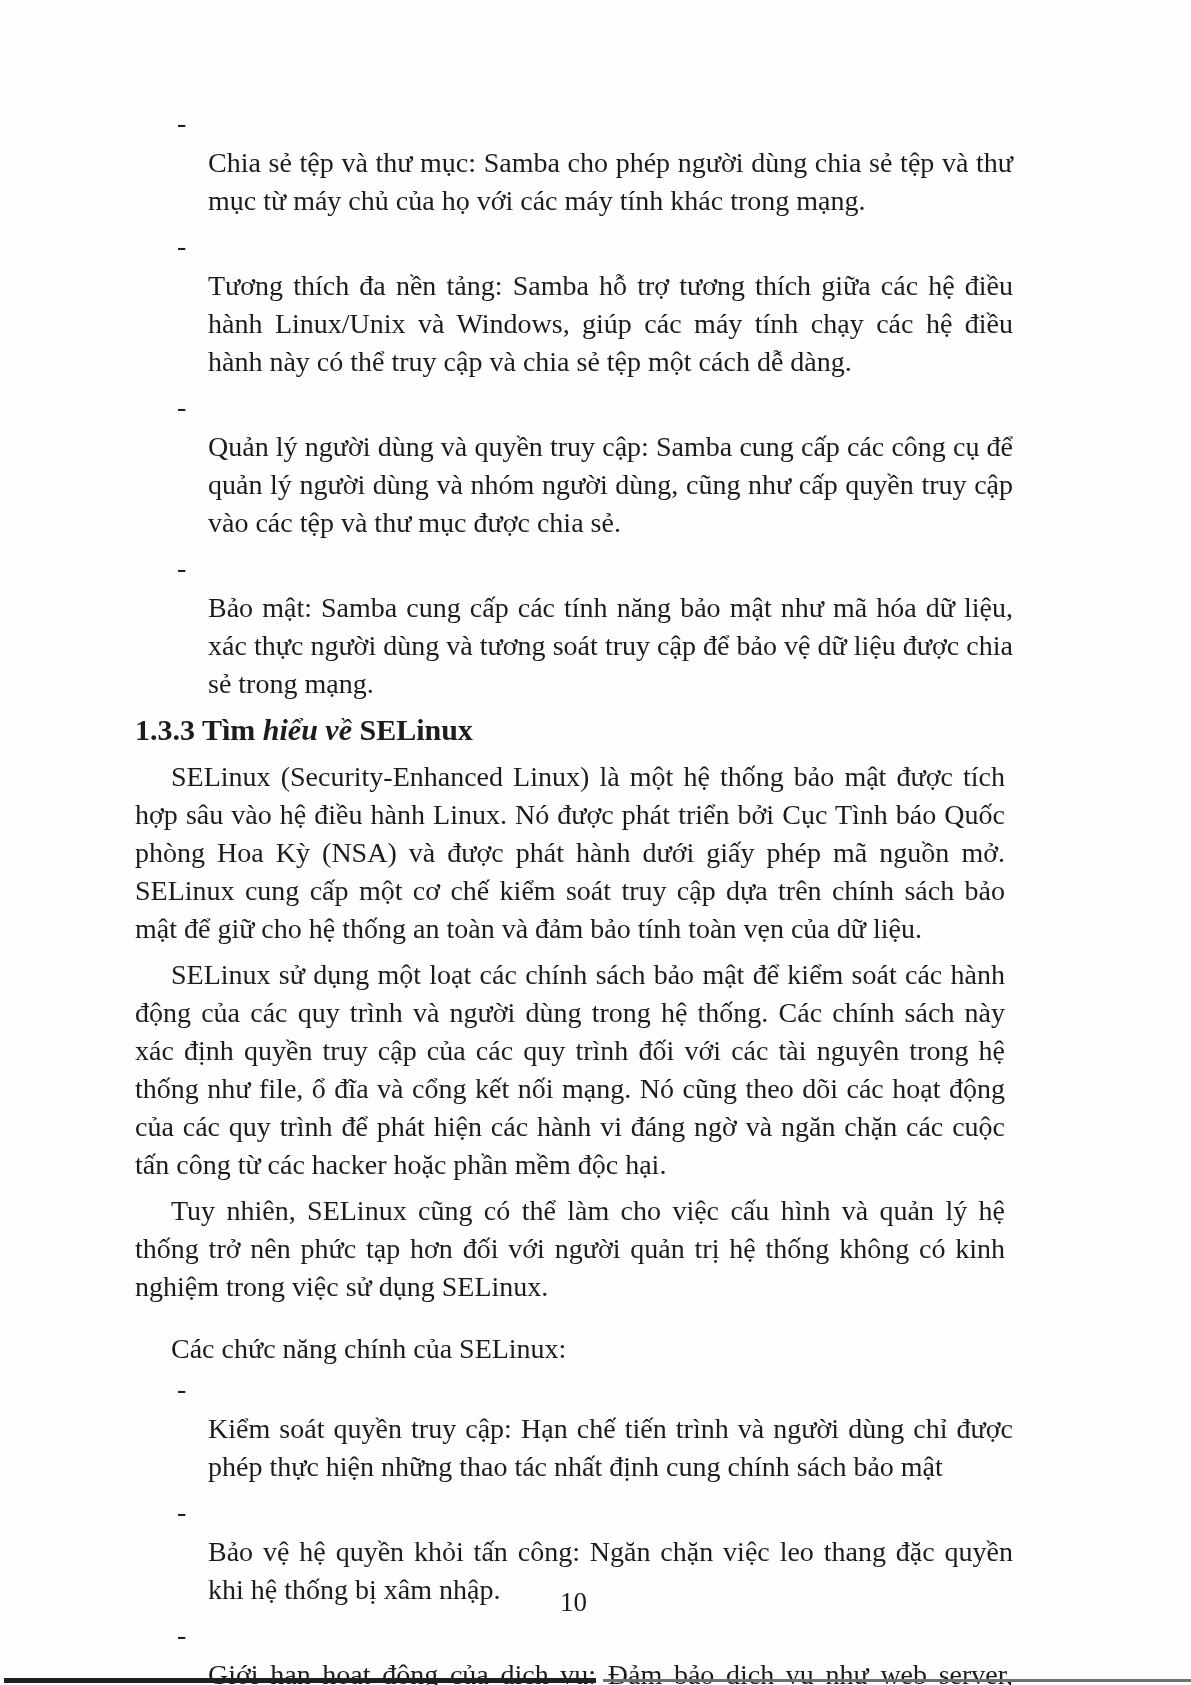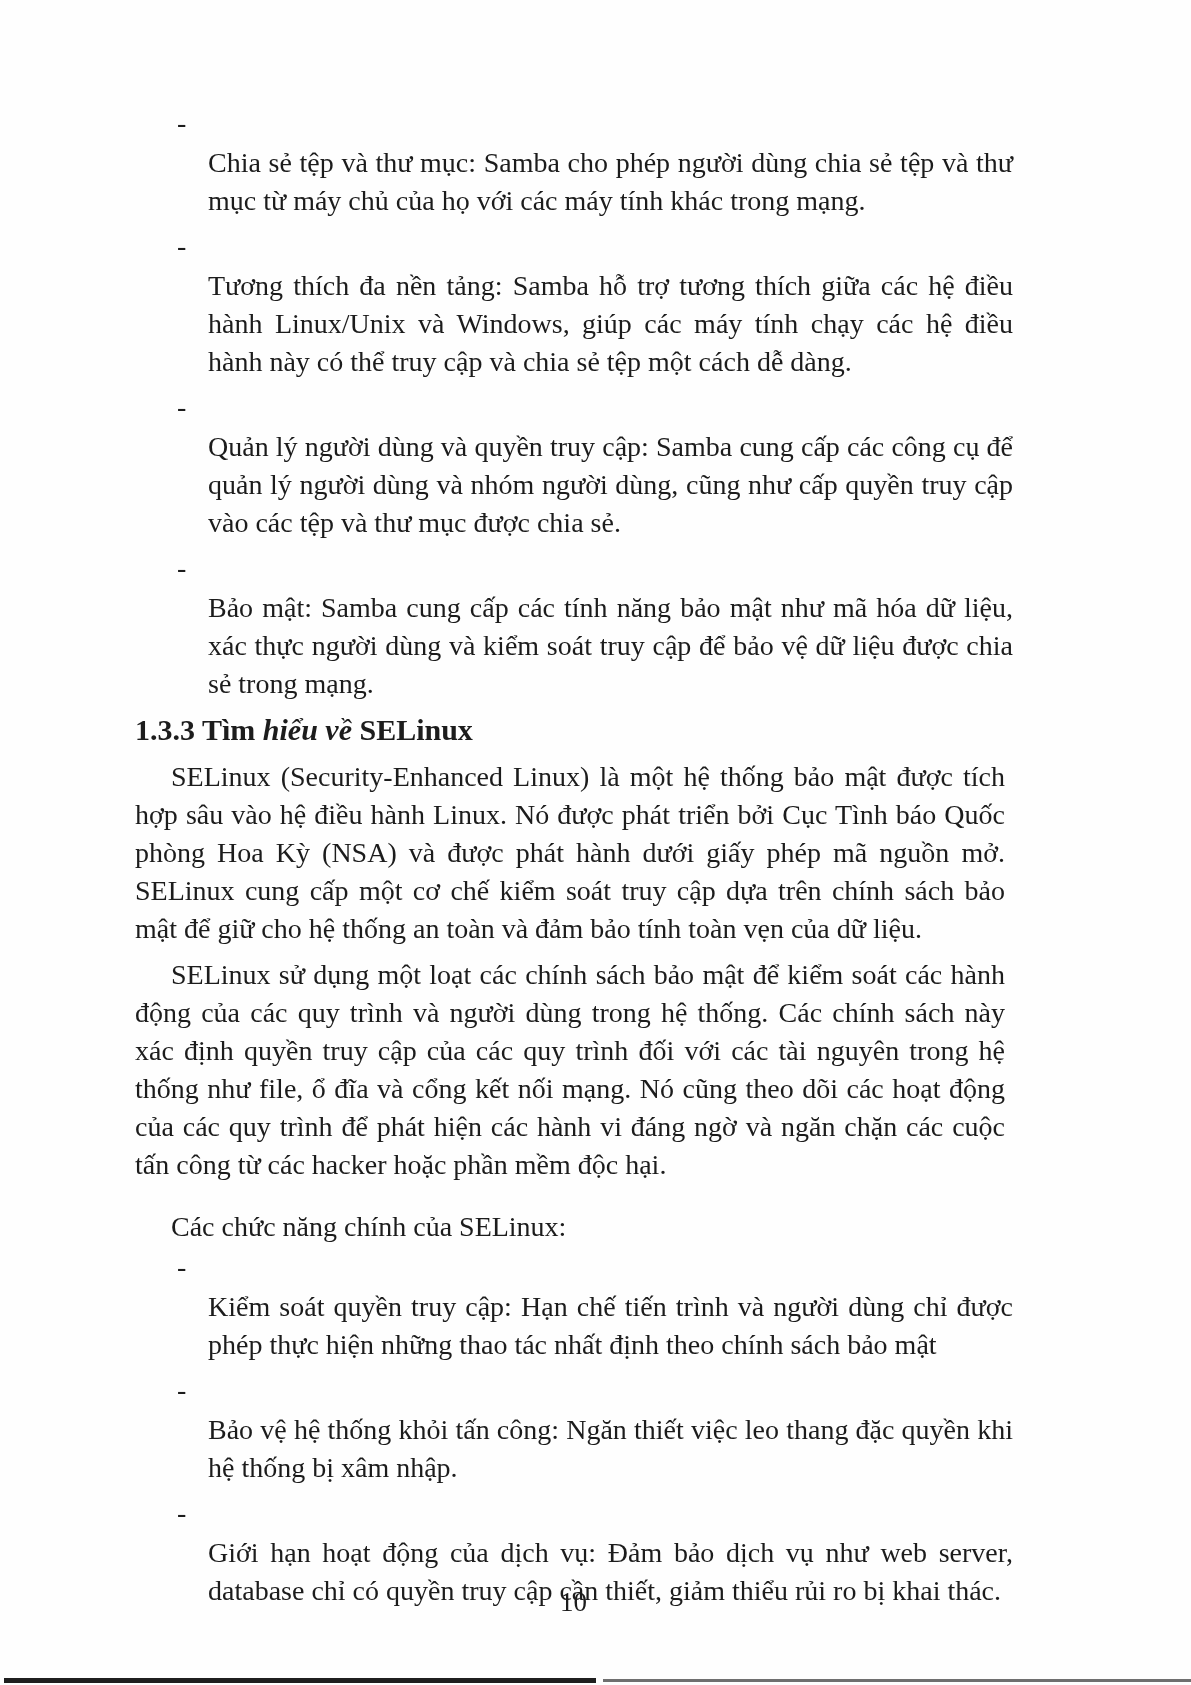--- a/index.html
+++ b/index.html
@@ -107,39 +107,40 @@
       <li>
         <span class="dash">-</span>
         <span class="btext">Tương thích đa nền tảng: Samba hỗ trợ tương thích giữa các hệ điều hành Linux/Unix và Windows, giúp các máy tính chạy các hệ điều hành này có thể truy cập và chia sẻ tệp một cách dễ dàng.</span>
       </li>
       <li>
         <span class="dash">-</span>
         <span class="btext">Quản lý người dùng và quyền truy cập: Samba cung cấp các công cụ để quản lý người dùng và nhóm người dùng, cũng như cấp quyền truy cập vào các tệp và thư mục được chia sẻ.</span>
       </li>
       <li>
         <span class="dash">-</span>
-        <span class="btext">Bảo mật: Samba cung cấp các tính năng bảo mật như mã hóa dữ liệu, xác thực người dùng và kiểm soát truy cập để bảo vệ dữ liệu được chia sẻ trong mạng.</span>
+        <span class="btext">Bảo mật: Samba cung cấp các tính năng bảo mật như mã hóa dữ liệu, xác thực người dùng và tương soát truy cập để bảo vệ dữ liệu được chia sẻ trong mạng.</span>
       </li>
     </ul>
 
     <h3 class="heading"><span>1.3.3 Tìm </span><em>hiểu về</em><span> SELinux</span></h3>
 
     <p class="para">SELinux (Security-Enhanced Linux) là một hệ thống bảo mật được tích hợp sâu vào hệ điều hành Linux. Nó được phát triển bởi Cục Tình báo Quốc phòng Hoa Kỳ (NSA) và được phát hành dưới giấy phép mã nguồn mở. SELinux cung cấp một cơ chế kiểm soát truy cập dựa trên chính sách bảo mật để giữ cho hệ thống an toàn và đảm bảo tính toàn vẹn của dữ liệu.</p>
     <p class="para">SELinux sử dụng một loạt các chính sách bảo mật để kiểm soát các hành động của các quy trình và người dùng trong hệ thống. Các chính sách này xác định quyền truy cập của các quy trình đối với các tài nguyên trong hệ thống như file, ổ đĩa và cổng kết nối mạng. Nó cũng theo dõi các hoạt động của các quy trình để phát hiện các hành vi đáng ngờ và ngăn chặn các cuộc tấn công từ các hacker hoặc phần mềm độc hại.</p>
+    <p class="para">Tuy nhiên, SELinux cũng có thể làm cho việc cấu hình và quản lý hệ thống trở nên phức tạp hơn đối với người quản trị hệ thống không có kinh nghiệm trong việc sử dụng SELinux.</p>
 
     <p class="intro">Các chức năng chính của SELinux:</p>
 
     <ul class="doc-list list-selinux">
       <li>
         <span class="dash">-</span>
-        <span class="btext">Kiểm soát quyền truy cập: Hạn chế tiến trình và người dùng chỉ được phép thực hiện những thao tác nhất định theo chính sách bảo mật</span>
+        <span class="btext">Kiểm soát quyền truy cập: Hạn chế tiến trình và người dùng chỉ được phép thực hiện những thao tác nhất định cung chính sách bảo mật</span>
       </li>
       <li>
         <span class="dash">-</span>
-        <span class="btext">Bảo vệ hệ thống khỏi tấn công: Ngăn thiết việc leo thang đặc quyền khi hệ thống bị xâm nhập.</span>
+        <span class="btext">Bảo vệ hệ quyền khỏi tấn công: Ngăn chặn việc leo thang đặc quyền khi hệ thống bị xâm nhập.</span>
       </li>
       <li>
         <span class="dash">-</span>
         <span class="btext">Giới hạn hoạt động của dịch vụ: Đảm bảo dịch vụ như web server, database chỉ có quyền truy cập cần thiết, giảm thiểu rủi ro bị khai thác.</span>
       </li>
     </ul>
 
   </div>
 
   <div class="page-number">10</div>

